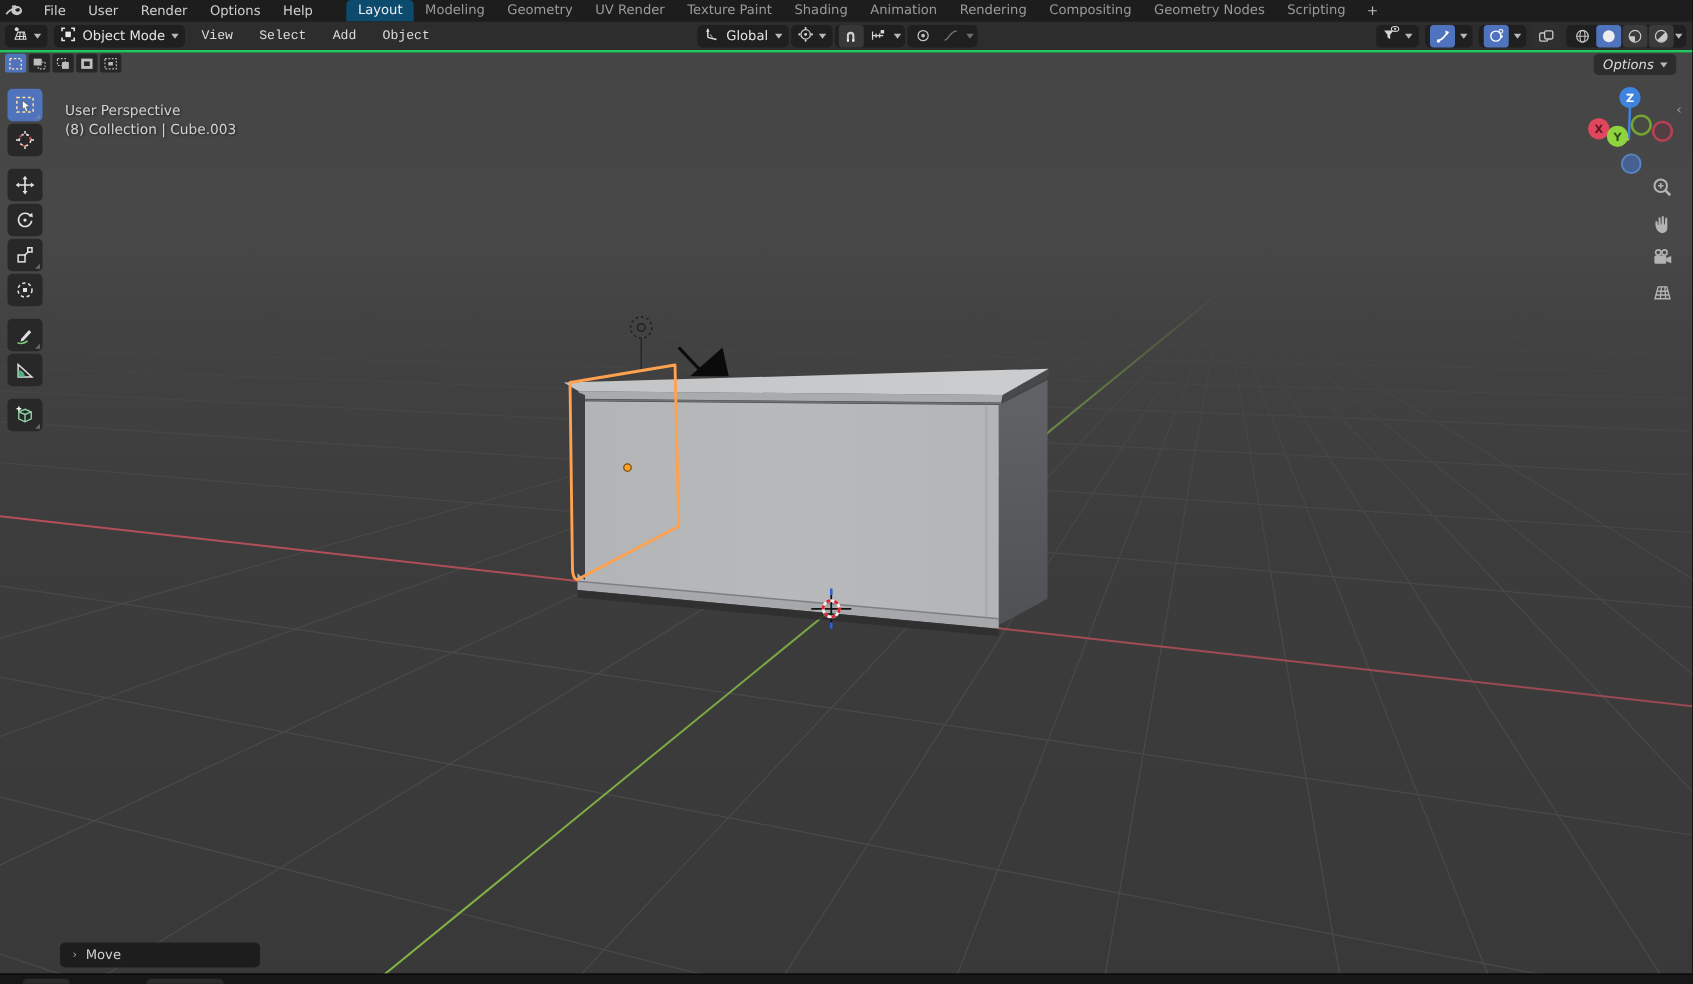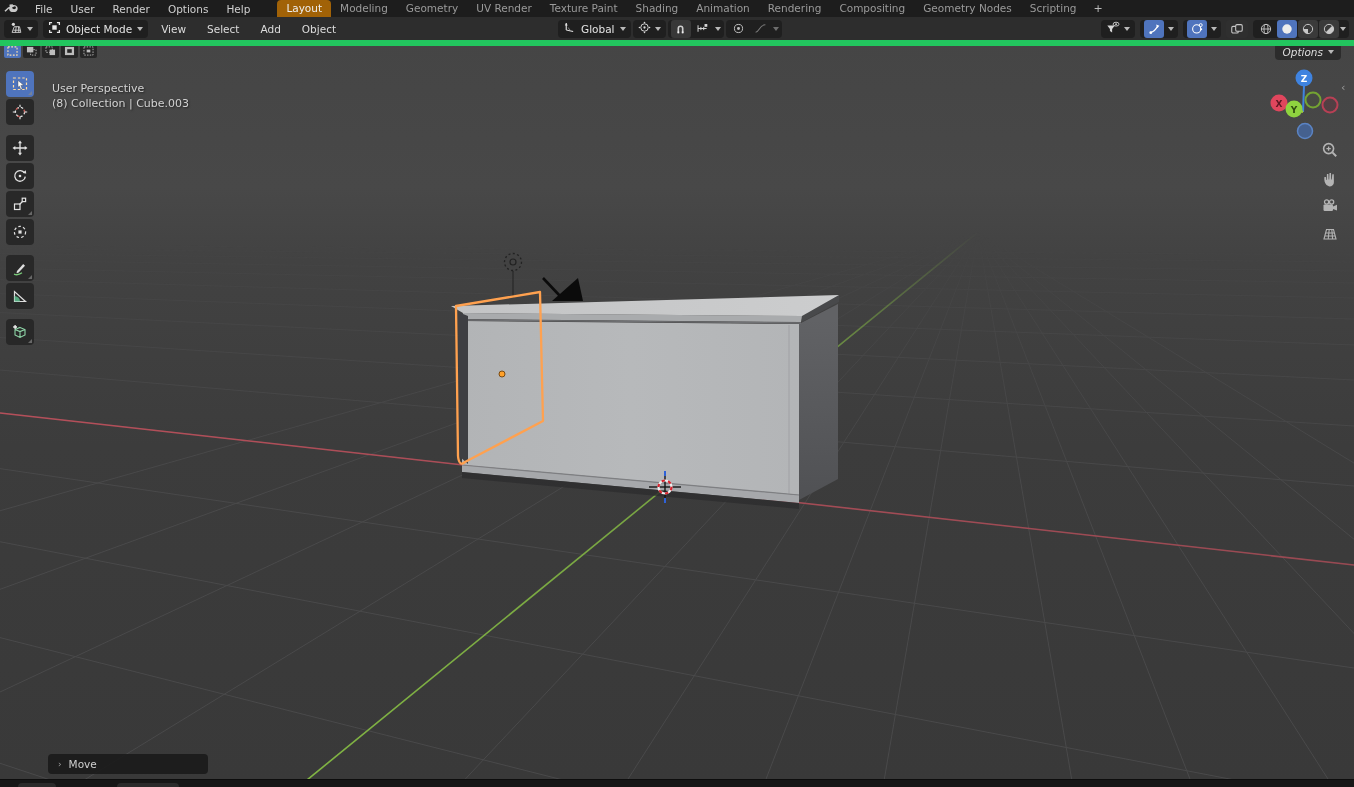--- a/index.html
+++ b/index.html
@@ -5,31 +5,31 @@
   html,body{margin:0;padding:0;background:#111;}
   body{width:1354px;height:787px;position:relative;overflow:hidden;
        font-family:"DejaVu Sans","Liberation Sans",sans-serif;color:#d6d6d6;
        -webkit-font-smoothing:antialiased;}
   .topbar{position:absolute;left:0;top:0;width:100%;height:17px;background:#1d1d1d;
           display:flex;align-items:center;font-size:10.5px;color:#cfcfcf;z-index:30;}
   .logo{width:16px;height:14px;margin:0 6px 0 4px;display:flex;align-items:center;}
   .menu{padding:0 9px;cursor:default;}
   .tabs{display:flex;align-items:flex-end;height:17px;margin-left:18px;}
   .tab{padding:2px 9px 3px 9px;color:#9a9a9a;border-radius:4px 4px 0 0;font-size:10.5px;}
-  .tab.active{background:#a16207;color:#eeeeee;}
+  .tab.active{background:#0c4a6e;color:#eeeeee;}
   .tab-add{color:#bbb;padding:2px 8px;font-size:11px;}
   .toolheader{position:absolute;left:0;top:17px;width:100%;height:23px;background:#2d2d2d;
-              border-bottom:6px solid #22c55e;font-size:10.5px;z-index:29;}
+              border-bottom:2px solid #22c55e;font-size:10.5px;z-index:29;}
   .th-left{position:absolute;left:4px;top:0;height:23px;display:flex;align-items:center;gap:5px;}
   .th-center{position:absolute;left:558px;top:0;height:23px;display:flex;align-items:center;gap:2px;}
   .th-right{position:absolute;right:5px;top:0;height:23px;display:flex;align-items:center;gap:5px;}
   .pill{background:#1f1f1f;border-radius:4px;height:18px;display:flex;align-items:center;
         padding:0 5px;gap:4px;color:#e4e4e4;}
   .pill .lbl{padding:0 1px;}
-  .hmenu{padding:0 8px;color:#dcdcdc;}
+  .hmenu{padding:0 8px;color:#dcdcdc;font-family:Liberation Mono, monospace;}
   .chev{width:0;height:0;border-left:3px solid transparent;border-right:3px solid transparent;
         border-top:4px solid #b9b9b9;display:inline-block;}
   .chev.dim{border-top-color:#6d6d6d;}
   .seg-group{display:flex;background:#1f1f1f;border-radius:4px;height:18px;align-items:center;padding:0 3px;gap:2px;}
   .iconbtn{width:20px;height:18px;border-radius:3px;display:flex;align-items:center;justify-content:center;}
   .iconbtn.blue{background:#4f74bd;}
   .viewport{position:absolute;left:0;top:40px;width:1354px;height:739px;overflow:hidden;z-index:1;}
   .viewport svg.scene{position:absolute;left:0;top:0;}
   .vp-label{position:absolute;left:52px;top:27px;font-size:11px;line-height:15px;color:#d2d2d2;
             text-shadow:1px 1px 2px rgba(0,0,0,.55);z-index:5;margin-top:14px;}

